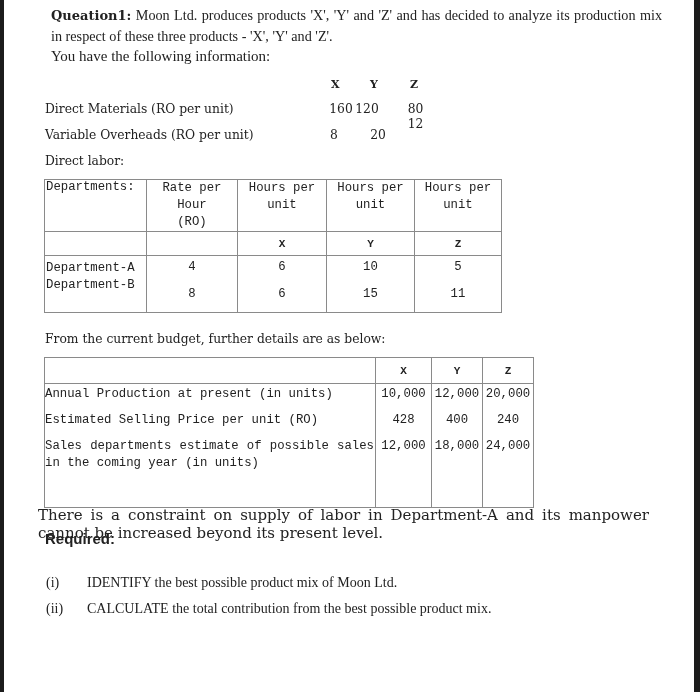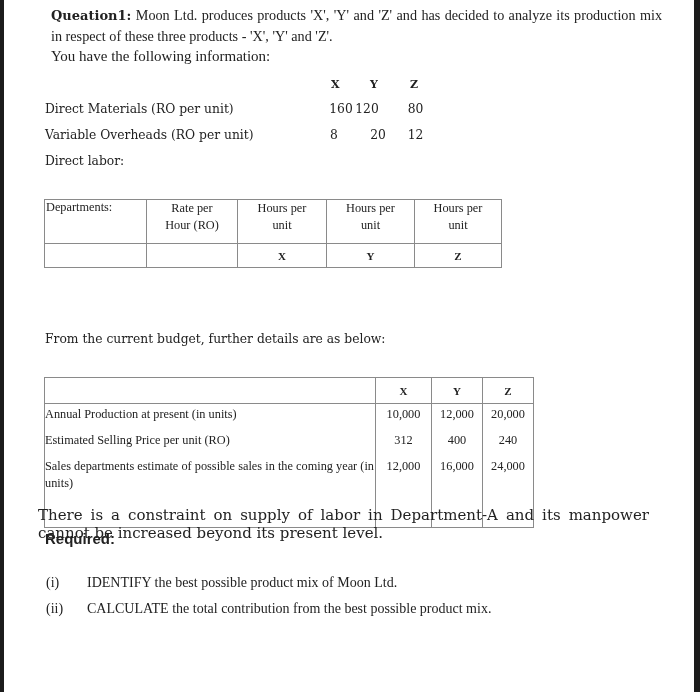--- a/index.html
+++ b/index.html
@@ -8,21 +8,21 @@
   .edge-left { position:absolute; left:0; top:0; width:4px; height:692px; background:#1c1c1c; }
   .edge-right { position:absolute; right:0; top:0; width:6px; height:692px; background:#1c1c1c; }
   .abs { position:absolute; }
   .lib { font-family:"Liberation Serif", serif;margin-left:6px; }
   .p1 { left:45px; top:5px; width:611px; font-size:14.2px; line-height:21px; text-align:justify; text-align-last:left; }
   .p1 b { font-family:"DejaVu Serif", serif; font-weight:bold; font-size:13px; }
   .info { left:45px; top:48px; font-size:15px; }
   .hdr { font-family:"DejaVu Serif", serif; font-weight:bold; font-size:11px; }
   .lbl { font-size:12.3px; }
   .num { font-size:12.3px; text-align:center; }
-  table.t { position:absolute; border-collapse:collapse; font-family:Liberation Serif, serif; font-size:12.3px;margin-top:20px; }
+  table.t { position:absolute; border-collapse:collapse; font-family:Liberation Mono, monospace; font-size:12.3px; }
   table.t td { border:1px solid #8a8a8a; padding:0; vertical-align:top; }
   .c { text-align:center; }
   .bx { font-weight:bold; font-size:11px; }
   .p2 { left:38px; top:506px; width:611px; font-size:15px; line-height:18px; text-align:justify; text-align-last:left; font-family:"DejaVu Serif", serif; }
   .req { left:45px; top:530px; font-family:Liberation Sans, sans-serif; font-weight:bold; font-size:15px; }
   .li { font-family:"Liberation Serif", serif; font-size:14px; }
 </style>
 </head>
 <body>
 
@@ -41,21 +41,21 @@
 <div class="abs hdr" style="left:410px; top:78px;">Z</div>
 
 <div class="abs lbl" style="left:45px; top:102px;text-align:right;">Direct Materials (RO per unit)</div>
 <div class="abs num" style="left:326px; top:102px; width:30px;">160</div>
 <div class="abs num" style="left:352px; top:102px; width:30px;">120</div>
 <div class="abs num" style="left:403px; top:102px; width:25px;">80</div>
 
 <div class="abs lbl" style="left:45px; top:128px;">Variable Overheads (RO per unit)</div>
 <div class="abs num" style="left:326px; top:128px; width:16px;">8</div>
 <div class="abs num" style="left:363px; top:128px; width:30px;">20</div>
-<div class="abs num" style="left:403px; top:128px; width:25px;">12</div>
+<div class="abs num" style="left:403px; top:117px; width:25px;">12</div>
 
 <div class="abs lbl" style="left:45px; top:154px;">Direct labor:</div>
 
 <table class="t" style="left:44px; top:179px;">
   <tbody>
       <tr style="height:44px;">
     <td style="width:100px; padding-left:1px;"><span>Departments:</span></td>
     <td style="width:90px;" class="c">
           <div style="width:60px; margin:0 auto; line-height:17px;">Rate per Hour (RO)</div>
         </td>
@@ -69,20 +69,42 @@
           <div style="width:70px; margin:0 auto; line-height:17px;">Hours per unit</div>
         </td>
   </tr>
   <tr style="height:24px;">
     <td></td>
     <td></td>
     <td class="c bx" style="vertical-align:middle;">X</td>
     <td class="c bx" style="vertical-align:middle;">Y</td>
     <td class="c bx" style="vertical-align:middle;">Z</td>
   </tr>
+  <tr style="height:57px;">
+    <td style="padding-left:1px; line-height:17px; padding-top:4px;">
+      <div>Department-A</div>
+      <div>Department-B</div>
+    </td>
+    <td class="c" style="padding-top:4px;">
+      <div style="height:27px;">4</div>
+      <div>8</div>
+    </td>
+    <td class="c" style="padding-top:4px;">
+      <div style="height:27px;">6</div>
+      <div>6</div>
+    </td>
+    <td class="c" style="padding-top:4px;">
+      <div style="height:27px;">10</div>
+      <div>15</div>
+    </td>
+    <td class="c" style="padding-top:4px;">
+      <div style="height:27px;">5</div>
+      <div>11</div>
+    </td>
+  </tr>
 </tbody>
   </table>
 
 <div class="abs lbl" style="left:45px; top:332px;">From the current budget, further details are as below:</div>
 
 <table class="t" style="left:44px; top:357px;">
   <tbody>
       <tr style="height:26px;">
     <td style="width:330px;"></td>
     <td style="width:55px; vertical-align:middle;" class="c bx">X</td>
@@ -90,27 +112,27 @@
     <td style="width:50px; vertical-align:middle;" class="c bx">Z</td>
   </tr>
   <tr style="height:124px;">
     <td style="line-height:17px; padding-top:2px;">
       <div style="height:26px;">Annual Production at present (in units)</div>
       <div style="height:26px;">Estimated Selling Price per unit (RO)</div>
       <div style="text-align:justify; width:329px;">Sales departments estimate of possible sales in the coming year (in units)</div>
     </td>
     <td class="c" style="line-height:17px; padding-top:2px;">
       <div style="height:26px;">10,000</div>
-      <div style="height:26px;">312</div>
+      <div style="height:26px;">428</div>
       <div>12,000</div>
     </td>
     <td class="c" style="line-height:17px; padding-top:2px;">
       <div style="height:26px;">12,000</div>
       <div style="height:26px;">400</div>
-      <div>16,000</div>
+      <div>18,000</div>
     </td>
     <td class="c" style="line-height:17px; padding-top:2px;">
       <div style="height:26px;">20,000</div>
       <div style="height:26px;">240</div>
       <div>24,000</div>
     </td>
   </tr>
 </tbody>
   </table>
 

